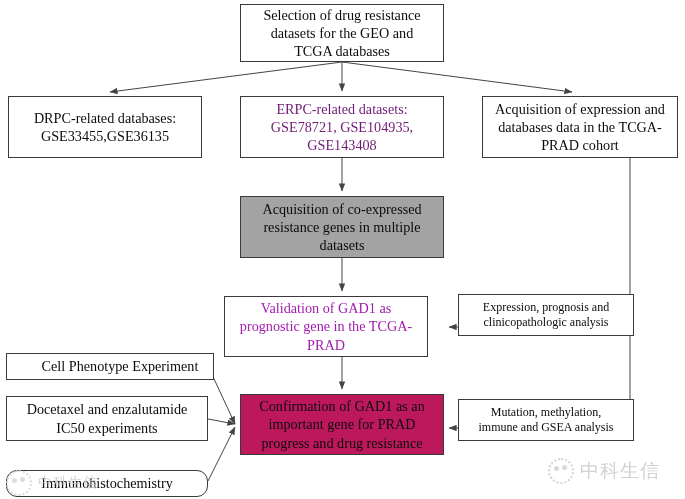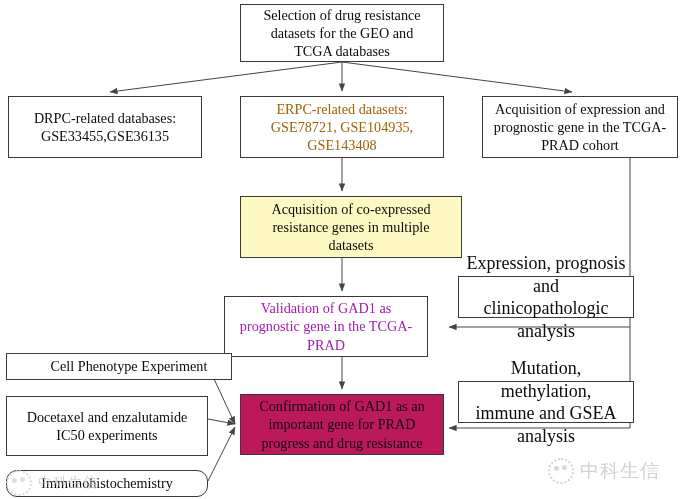--- a/index.html
+++ b/index.html
@@ -30,22 +30,23 @@
     padding: 2px 6px;
     z-index: 3;
   }
   .node .txt {
     display: block;
     width: 100%;
     white-space: pre-line;
     font-family: Liberation Serif, serif;
   }
   .side-label {
-    font-size: 18px;
+    font-size: 12px;
     line-height: 1.25;
+    margin-top: 18px;
   }
   .svg-layer {
     position: absolute;
     left: 0;
     top: 0;
     width: 685px;
     height: 499px;
     z-index: 1;
   }
   .wm {
@@ -147,33 +148,33 @@
     <span class="txt">Selection of drug resistance
 datasets for the GEO and
 TCGA databases</span>
   </div>
 
   <div class="node" id="node-drpc" style="left: 8px; top: 96px; width: 194px; height: 62px; border-color: rgb(58, 58, 58); background: rgb(255, 255, 255); color: rgb(11, 11, 11);">
     <span class="txt">DRPC-related databases:
 GSE33455,GSE36135</span>
   </div>
 
-  <div class="node" id="node-erpc" style="left: 240px; top: 96px; width: 204px; height: 62px; border-color: rgb(58, 58, 58); background: rgb(255, 255, 255); color: #a16207;">
+  <div class="node" id="node-erpc" style="left: 240px; top: 96px; width: 204px; height: 62px; border-color: rgb(58, 58, 58); background: rgb(255, 255, 255); color: #701a75;">
     <span class="txt">ERPC-related datasets:
 GSE78721, GSE104935,
 GSE143408</span>
   </div>
 
   <div class="node" id="node-tcga-acq" style="left: 482px; top: 96px; width: 196px; height: 62px; border-color: rgb(58, 58, 58); background: rgb(255, 255, 255); color: rgb(11, 11, 11);">
     <span class="txt">Acquisition of expression and
-prognostic gene in the TCGA-
+databases data in the TCGA-
 PRAD cohort</span>
   </div>
 
-  <div class="node" id="node-coexpr" style="left: 240px; top: 196px; width: 222px; height: 62px; border-color: rgb(58, 58, 58); background: #fef9c3; color: rgb(11, 11, 11);">
+  <div class="node" id="node-coexpr" style="left: 240px; top: 196px; width: 204px; height: 62px; border-color: rgb(58, 58, 58); background: #a3a3a3; color: rgb(11, 11, 11);">
     <span class="txt">Acquisition of co-expressed
 resistance genes in multiple
 datasets</span>
   </div>
 
   <div class="node" id="node-validation" style="left: 224px; top: 296px; width: 204px; height: 61px; border-color: rgb(58, 58, 58); background: rgb(255, 255, 255); color: #a21caf;">
     <span class="txt">Validation of GAD1 as
 prognostic gene in the TCGA-
 PRAD</span>
   </div>
@@ -187,25 +188,25 @@
   <div class="node side-label" id="node-expr-prog" style="left: 458px; top: 276px; width: 176px; height: 42px; border-color: rgb(58, 58, 58); background: rgb(255, 255, 255); color: rgb(11, 11, 11);">
     <span class="txt">Expression, prognosis and
 clinicopathologic analysis</span>
   </div>
 
   <div class="node side-label" id="node-mutation" style="left: 458px; top: 381px; width: 176px; height: 42px; border-color: rgb(58, 58, 58); background: rgb(255, 255, 255); color: rgb(11, 11, 11);">
     <span class="txt">Mutation, methylation,
 immune and GSEA analysis</span>
   </div>
 
-  <div class="node" id="node-cell-phenotype" style="left: 6px; top: 353px; width: 226px; height: 27px; border-color: rgb(58, 58, 58); background: rgb(255, 255, 255); color: rgb(11, 11, 11); padding-left: 26px;">
+  <div class="node" id="node-cell-phenotype" style="left: 6px; top: 353px; width: 208px; height: 27px; border-color: rgb(58, 58, 58); background: rgb(255, 255, 255); color: rgb(11, 11, 11); padding-left: 26px;">
     <span class="txt">Cell Phenotype Experiment</span>
   </div>
 
-  <div class="node" id="node-ic50" style="left: 6px; top: 396px; width: 202px; height: 60px; border-color: rgb(58, 58, 58); background: rgb(255, 255, 255); color: rgb(11, 11, 11);">
+  <div class="node" id="node-ic50" style="left: 6px; top: 396px; width: 202px; height: 45px; border-color: rgb(58, 58, 58); background: rgb(255, 255, 255); color: rgb(11, 11, 11);">
     <span class="txt">Docetaxel and enzalutamide
 IC50 experiments</span>
   </div>
 
   <div class="node" id="node-ihc" style="left: 6px; top: 470px; width: 202px; height: 27px; border-color: rgb(58, 58, 58); background: rgb(255, 255, 255); color: rgb(11, 11, 11); border-radius: 11px;">
     <span class="txt">Immunohistochemistry</span>
   </div>
 
   <div class="wm" id="wm-overlap">
     <span class="wm-logo"></span>

